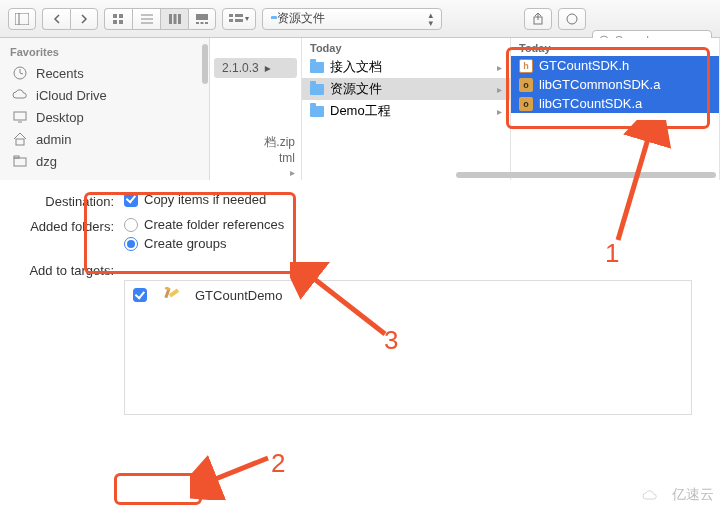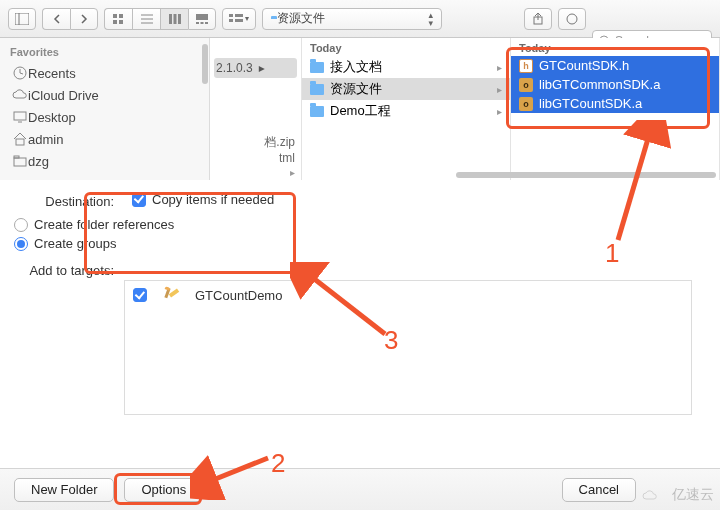--- a/index.html
+++ b/index.html
@@ -46,43 +46,43 @@
 
   
   .browser { display:flex; height: 142px; }
   .sidebar {
     width: 210px; border-right:1px solid #dcdcdc;
     background:#f7f7f7; padding:6px 0 0 0; font-size:13px;
     position:relative;
   }
   .sidebar .scrollthumb { position:absolute; right:1px; top:6px; width:6px; height:40px; background:#c7c7c7; border-radius:3px; }
   .sb-title { color:#8a8a8a; font-size:11px; padding:2px 10px 4px; font-weight:600; }
-  .sb-item { display:flex; align-items:center; padding:3px 12px; color:#444;text-align:right; }
+  .sb-item { display:flex; align-items:center; gap:8px; padding:3px 12px; color:#444;text-align:right; }
   .sb-item svg { flex:none; }
 
   .columns { flex:1; display:flex; background:#fff; position:relative; }
   .col { flex:1; border-right:1px solid #e3e3e3; display:flex; flex-direction:column; font-size:13px; position:relative; }
   .col:last-child { border-right:none; }
   .col-head { font-size:11px; font-weight:600; color:#6a6a6a; padding:4px 8px 2px; }
   .col-row { display:flex; align-items:center; gap:6px; padding:2px 8px; position:relative; }
   .col-row .arrow { margin-left:auto; color:#9a9a9a; font-size:10px; }
   .col-row.sel-gray { background:#dcdcdc; }
   .col-row.sel-blue { background:#2f6fe0; color:#fff; }
   .filebadge { width:14px; height:14px; display:inline-flex; align-items:center; justify-content:center; border-radius:2px; font-size:9px; font-weight:700; }
   .hbadge  { background:#fff; border:1px solid #d08b4c; color:#d08b4c; }
   .obadge  { background:#d9a24a; color:#3a2a10; }
-  .pill { display:flex; align-items:center; gap:6px; font-size:12px; color:#555; padding:0 2px; }
+  .pill { display:flex; align-items:center; gap:6px; font-size:12px; color:#555; padding:0 8px; }
   .pill .txt { max-width:60px; overflow:hidden; white-space:nowrap; text-overflow:ellipsis; }
 
   .browser-hscroll { position:absolute; left:210px; right:0; bottom:0; height:10px; }
   .browser-hscroll .thumb { position:absolute; right:4px; top:2px; height:6px; width:260px; background:#c7c7c7; border-radius:3px; }
 
   
   .options { padding: 12px 14px 6px; font-size:13px; color:#333; }
-  .orow { display:flex; align-items:flex-start; gap:18px; margin-bottom:6px; }
+  .orow { display:flex; align-items:flex-start; gap:10px; margin-bottom:6px; }
   .olabel { width:100px; text-align:right; color:#333; padding-top:2px; }
   .ocell { flex:1; }
   .chk, .rdo { display:flex; align-items:center; gap:6px; margin-bottom:4px;text-align:right; }
   .checkbox {
     width:14px; height:14px; border-radius:3px; border:1px solid #3b82f6;
     background:#3b82f6; display:inline-flex; align-items:center; justify-content:center;
   }
   .checkbox::after { content:""; width:4px; height:7px; border:2px solid #fff; border-top:0; border-left:0; transform:rotate(40deg) translate(-1px,-1px); }
   .radio { width:14px; height:14px; border-radius:50%; border:1px solid #aaa; background:#fff; display:inline-flex; align-items:center; justify-content:center; }
   .radio.checked { border-color:#3b82f6; }
@@ -317,20 +317,21 @@
   <div class="orow">
     <div class="olabel">Destination:</div>
     <div class="ocell">
       <div class="chk">
         <span class="checkbox"></span>
         <span>Copy items if needed</span>
       </div>
     </div>
   </div>
   <div class="orow">
+    <div class="olabel">Added folders:</div>
     <div class="ocell">
       <div class="rdo">
         <span class="radio"></span>
         <span>Create folder references</span>
       </div>
       <div class="rdo">
         <span class="radio checked"></span>
         <span>Create groups</span>
       </div>
     </div>
@@ -344,27 +345,20 @@
       <span class="appicon">
             <span class="ruler"></span>
             <span class="brush"></span>
             <span class="tip"></span>
           </span>
       <span>GTCountDemo</span>
     </div>
   </div>
 </div>
 
-<div class="footer">
-  <div class="btn">New Folder</div>
-  <div class="btn">Options</div>
-  <div class="spacer"></div>
-  <div class="btn">Cancel</div>
-  <div style="width:60px"></div>
-</div>
 
 <div class="redbox" style="left:506px; top:47px; width:204px; height:82px;"></div>
 
 <div class="redbox" style="left:84px; top:192px; width:212px; height:82px;"></div>
 
 <div class="redbox" style="left:114px; top:473px; width:88px; height:32px;"></div>
 
 <div class="num" style="left:605px; top:238px;">1</div>
 <div class="num" style="left:271px; top:448px;">2</div>
 <div class="num" style="left:384px; top:325px;">3</div>

